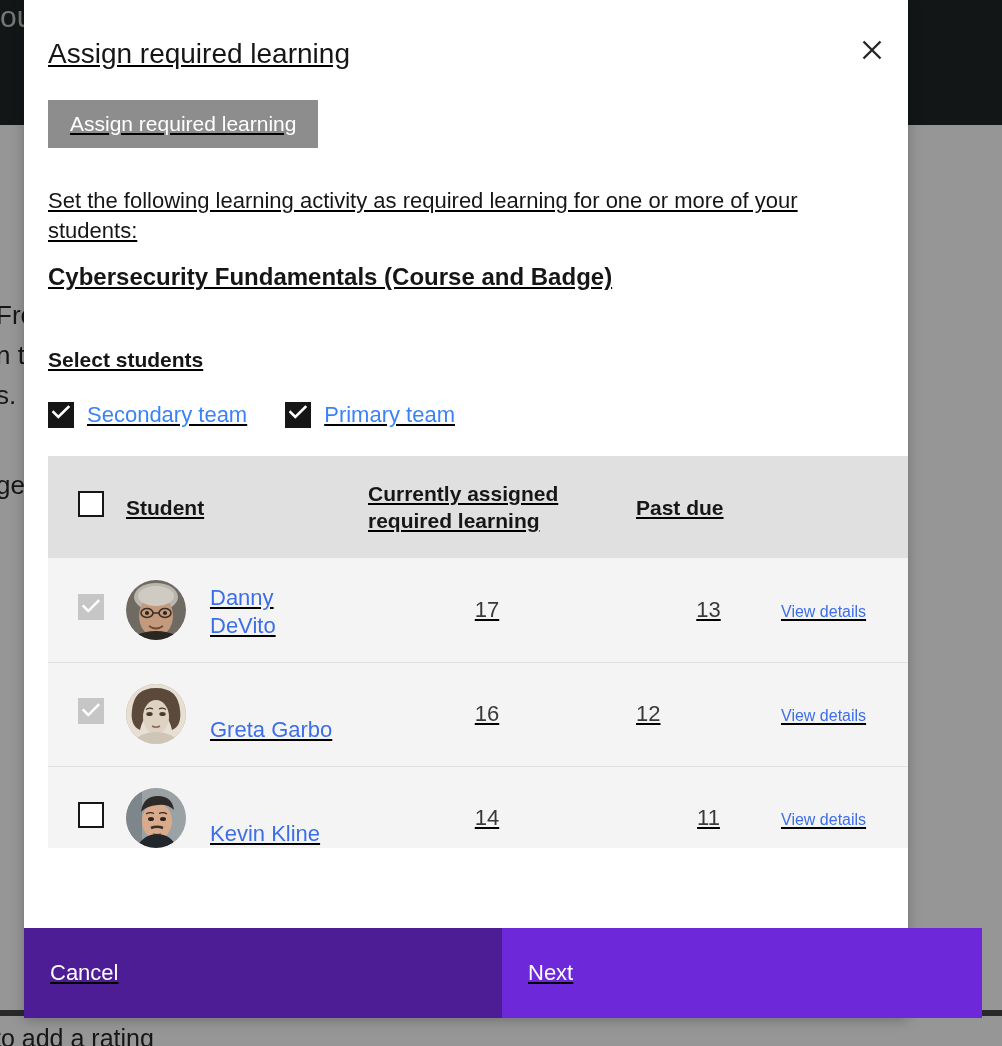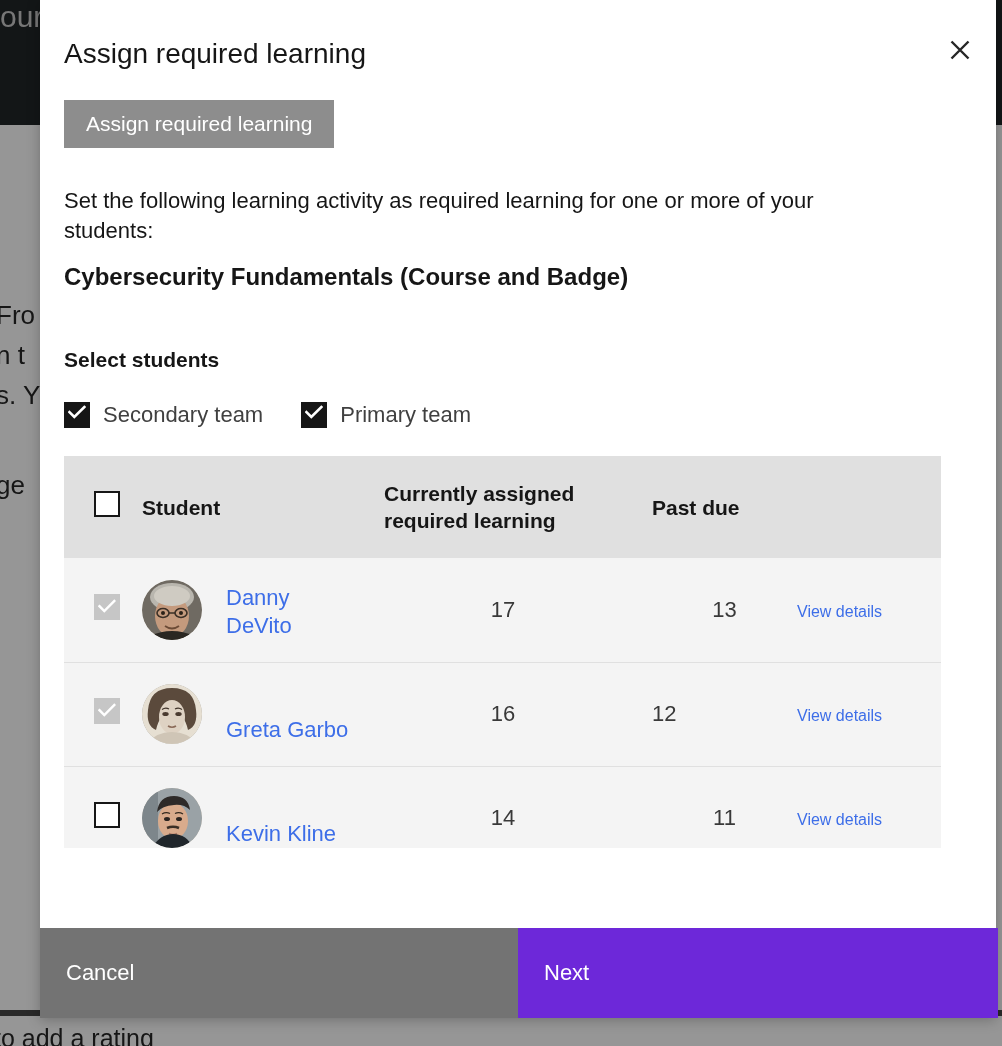--- a/index.html
+++ b/index.html
@@ -55,25 +55,26 @@
   
   .scrim {
     position: absolute; inset: 0;
     background: rgba(22,22,22,0.45);
     pointer-events: none;
   }
 
   
   .modal {
     position: absolute;
-    left: 40px; top: 0px;
-    width: 956px; height: 1018px;
+    left: 24px; top: 0px;
+    width: 884px; height: 1018px;
     background: #ffffff;
     display: flex; flex-direction: column;
     box-shadow: 0 2px 12px rgba(0,0,0,0.25);
+    text-decoration: underline;
   }
   .modal-header {
     position: relative;
     flex: 0 0 auto;
     padding: 36px 24px 0 24px;
   }
   .modal-title {
     font-size: 28px;
     line-height: 36px;
     font-weight: 400;
@@ -152,21 +153,21 @@
     position: relative;
     display: inline-block;
   }
   .cb.checked-dark { background: #161616; }
   .cb.checked-gray { background: #c6c6c6; }
   .cb.unchecked { background: #ffffff; border: 2px solid #161616; }
   .cb .tick {
     position: absolute; left: 50%; top: 48%;
     transform: translate(-50%,-50%);
   }
-  .team-label { font-size: 22px; color: #404040; line-height: 26px; }
+  .team-label { font-size: 22px; color: #3b82f6; line-height: 26px; }
 
   
   .table-wrap {
     margin-top: 28px;
     width: 877px;
     height: 392px;
     overflow: hidden;
     position: relative;
   }
   .tbl { width: 877px; border-collapse: collapse; table-layout: fixed; }
@@ -238,21 +239,21 @@
   .btn-footer {
     border: 0;
     font-family: inherit;
     font-size: 22px;
     color: #ffffff;
     text-align: left;
     padding-left: 26px;
     cursor: pointer;
     height: 90px;
   }
-  .btn-cancel { background: #737373; width: 478px; }
+  .btn-cancel { background: #4c1d95; width: 478px; }
   .btn-next   { background: #6d28d9; width: 480px; }
 </style>
 </head>
 <body>
 
 <div id="root">
 
   <div class="bg-layer">
     <div class="bg-topbar">ourse and Badge)</div>
     <div class="bg-darkband"></div>

